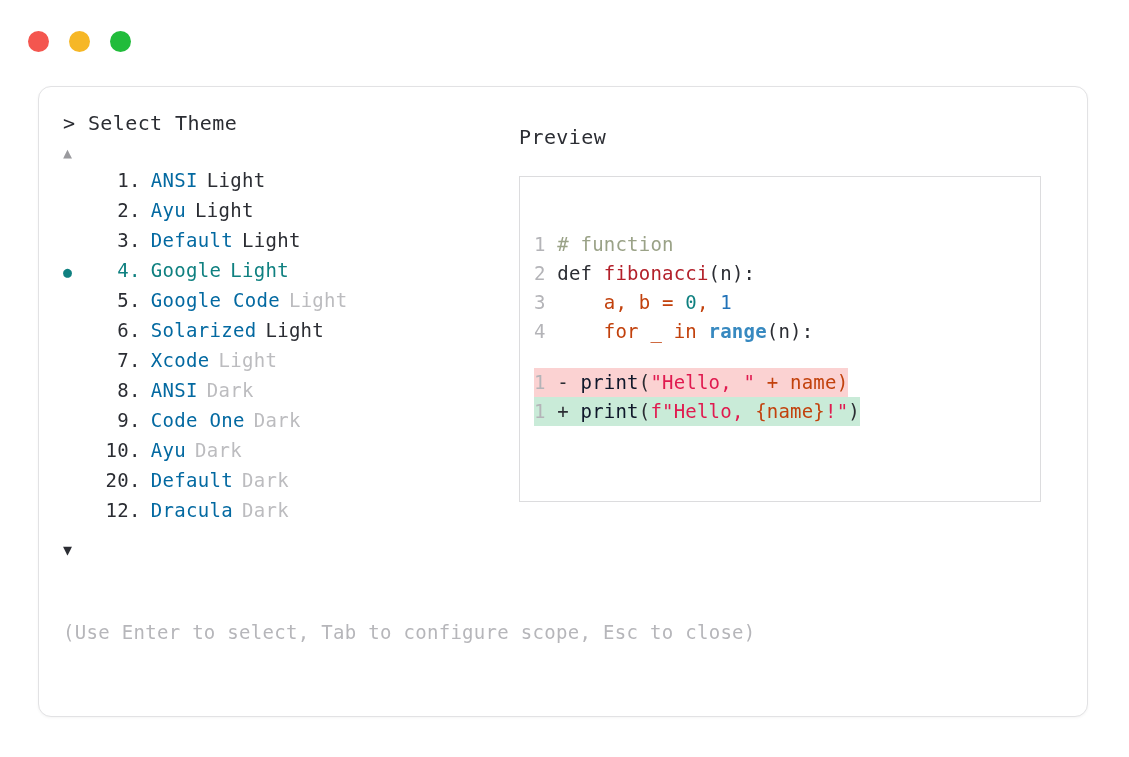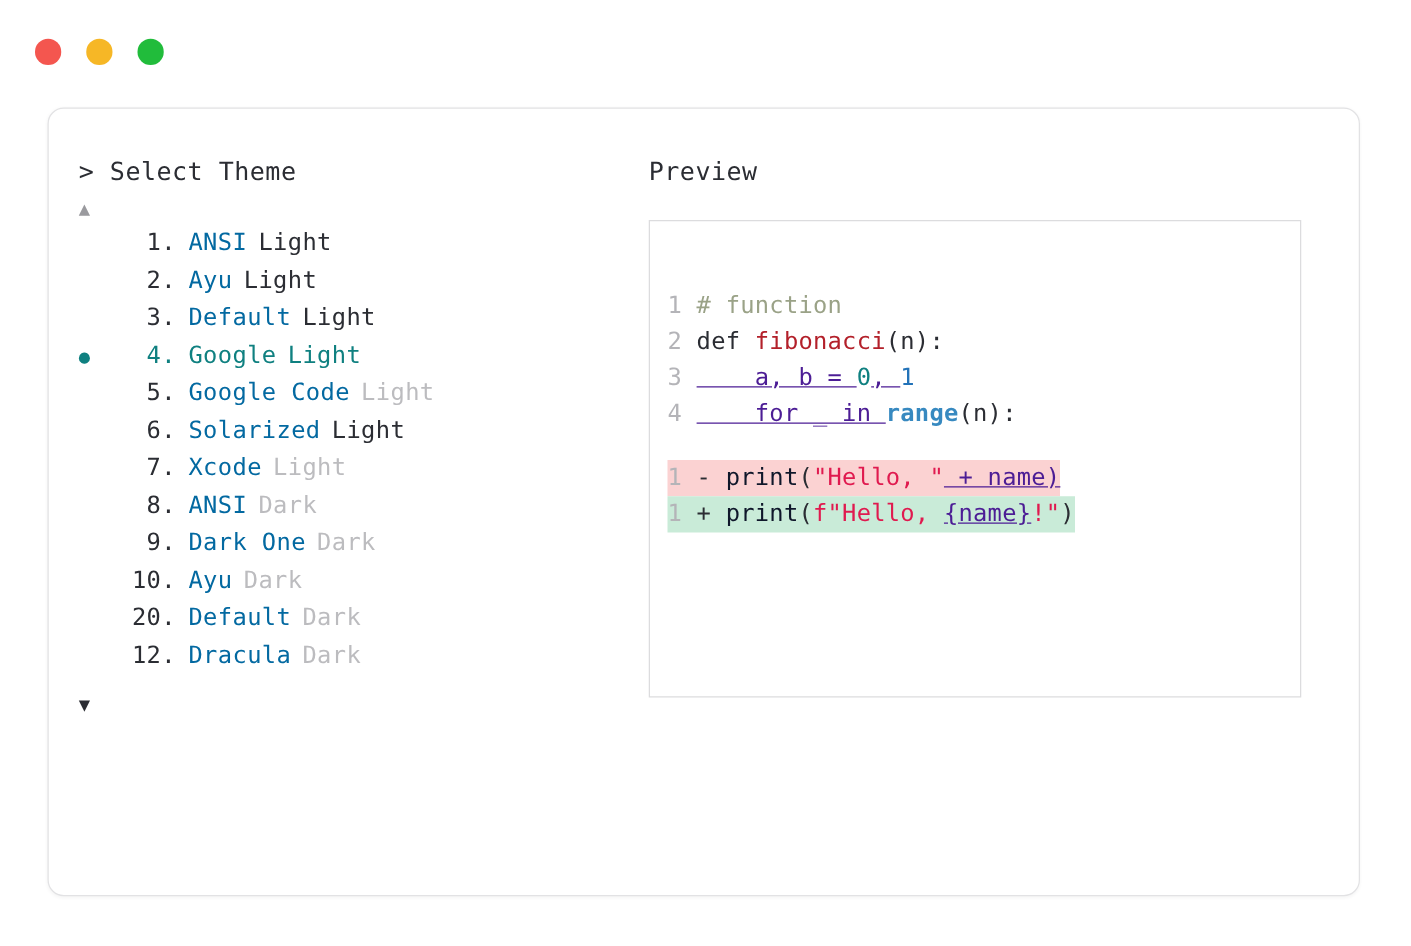--- a/index.html
+++ b/index.html
@@ -46,21 +46,21 @@
   
   .card-inner {
     position: absolute;
     left: 0; top: 0; right: 0; bottom: 0;
   }
 
   
   #theme-list-column {
     position: absolute;
     left: 24px;
-    top: 38px;
+    top: 24px;
     width: 470px;
   }
   #select-theme-header {
     font-size: 20px;
     color: #2b2d33;
     letter-spacing: 0.4px;
     white-space: pre;
   }
   #scroll-up-indicator {
     margin-top: 9px;
@@ -139,21 +139,21 @@
   }
   #preview-header {
     font-size: 20px;
     color: #2b2d33;
     letter-spacing: 0.4px;
     white-space: pre;
   }
   #preview-panel {
     margin-top: 27px;
     width: 522px;
-    height: 382px;
+    height: 326px;
     box-sizing: border-box;
     background: #ffffff;
     border: 1px solid #dcdcde;
   }
   #code-block {
     padding: 53px 0 0 14px;
   }
   .code-line {
     height: 29px;
     font-size: 19px;
@@ -171,21 +171,21 @@
   .diff-del { background: #fbd2d2; }
   .diff-add { background: #c9ebd8; }
 
   
   .tk-comment  { color: #9aa287; }
   .tk-keyword  { color: #2b2d33; }
   .tk-func     { color: #b3202a; }
   .tk-builtin  { color: #3789c0; font-weight: bold; }
   .tk-num-0    { color: #0f8080; }
   .tk-num-1    { color: #2272b8; }
-  .tk-plain    { color: #4c1d95; text-decoration: underline; }
+  .tk-plain    { color: #c2410c; }
   .tk-call     { color: #0f172a; }
   .tk-string   { color: #e01a4f; }
   .tk-punct    { color: #2b2d33; }
   .tk-diffmark { color: #2b2d33; }
 </style>
 </head>
 <body>
 
 <div id="window-dots">
   <span class="dot" style="background: rgb(244, 86, 79);"></span>
@@ -203,29 +203,30 @@
 
       <div id="theme-list">
           <div class="theme-row"><span class="theme-bullet"></span><span class="theme-index">1</span><span class="theme-dot-sep">.</span><span class="theme-name">ANSI</span><span class="theme-variant">Light</span></div>
           <div class="theme-row"><span class="theme-bullet"></span><span class="theme-index">2</span><span class="theme-dot-sep">.</span><span class="theme-name">Ayu</span><span class="theme-variant">Light</span></div>
           <div class="theme-row"><span class="theme-bullet"></span><span class="theme-index">3</span><span class="theme-dot-sep">.</span><span class="theme-name">Default</span><span class="theme-variant">Light</span></div>
           <div class="theme-row selected"><span class="theme-bullet">●</span><span class="theme-index">4</span><span class="theme-dot-sep">.</span><span class="theme-name">Google</span><span class="theme-variant">Light</span></div>
           <div class="theme-row"><span class="theme-bullet"></span><span class="theme-index">5</span><span class="theme-dot-sep">.</span><span class="theme-name">Google Code</span><span class="theme-variant muted">Light</span></div>
           <div class="theme-row"><span class="theme-bullet"></span><span class="theme-index">6</span><span class="theme-dot-sep">.</span><span class="theme-name">Solarized</span><span class="theme-variant">Light</span></div>
           <div class="theme-row"><span class="theme-bullet"></span><span class="theme-index">7</span><span class="theme-dot-sep">.</span><span class="theme-name">Xcode</span><span class="theme-variant muted">Light</span></div>
           <div class="theme-row"><span class="theme-bullet"></span><span class="theme-index">8</span><span class="theme-dot-sep">.</span><span class="theme-name">ANSI</span><span class="theme-variant muted">Dark</span></div>
-          <div class="theme-row"><span class="theme-bullet"></span><span class="theme-index">9</span><span class="theme-dot-sep">.</span><span class="theme-name">Dark One</span><span class="theme-variant muted">Dark</span></div>
+          <div class="theme-row"><span class="theme-bullet"></span><span class="theme-index">9</span><span class="theme-dot-sep">.</span><span class="theme-name">Code One</span><span class="theme-variant muted">Dark</span></div>
           <div class="theme-row"><span class="theme-bullet"></span><span class="theme-index">10</span><span class="theme-dot-sep">.</span><span class="theme-name">Ayu</span><span class="theme-variant muted">Dark</span></div>
           <div class="theme-row"><span class="theme-bullet"></span><span class="theme-index">20</span><span class="theme-dot-sep">.</span><span class="theme-name">Default</span><span class="theme-variant muted">Dark</span></div>
           <div class="theme-row"><span class="theme-bullet"></span><span class="theme-index">12</span><span class="theme-dot-sep">.</span><span class="theme-name">Dracula</span><span class="theme-variant muted">Dark</span></div>
         </div>
 
       <div id="scroll-down-indicator">▼</div>
     </div>
 
+    <div id="footer-hint">(Use Enter to select, Tab to configure scope, Esc to close)</div>
 
     <div id="preview-column">
       <div id="preview-header">Preview</div>
 
       <div id="preview-panel">
         <div id="code-block">
             <div class="code-line-wrap"><div class="code-line"><span class="ln">1 </span><span class="tk-comment"># function</span></div></div>
             <div class="code-line-wrap"><div class="code-line"><span class="ln">2 </span><span class="tk-keyword">def </span><span class="tk-func">fibonacci</span><span class="tk-punct">(n):</span></div></div>
             <div class="code-line-wrap"><div class="code-line"><span class="ln">3 </span><span class="tk-plain">    a, b = </span><span class="tk-num-0">0</span><span class="tk-plain">, </span><span class="tk-num-1">1</span></div></div>
             <div class="code-line-wrap"><div class="code-line"><span class="ln">4 </span><span class="tk-plain">    for _ in </span><span class="tk-builtin">range</span><span class="tk-punct">(n):</span></div></div>

